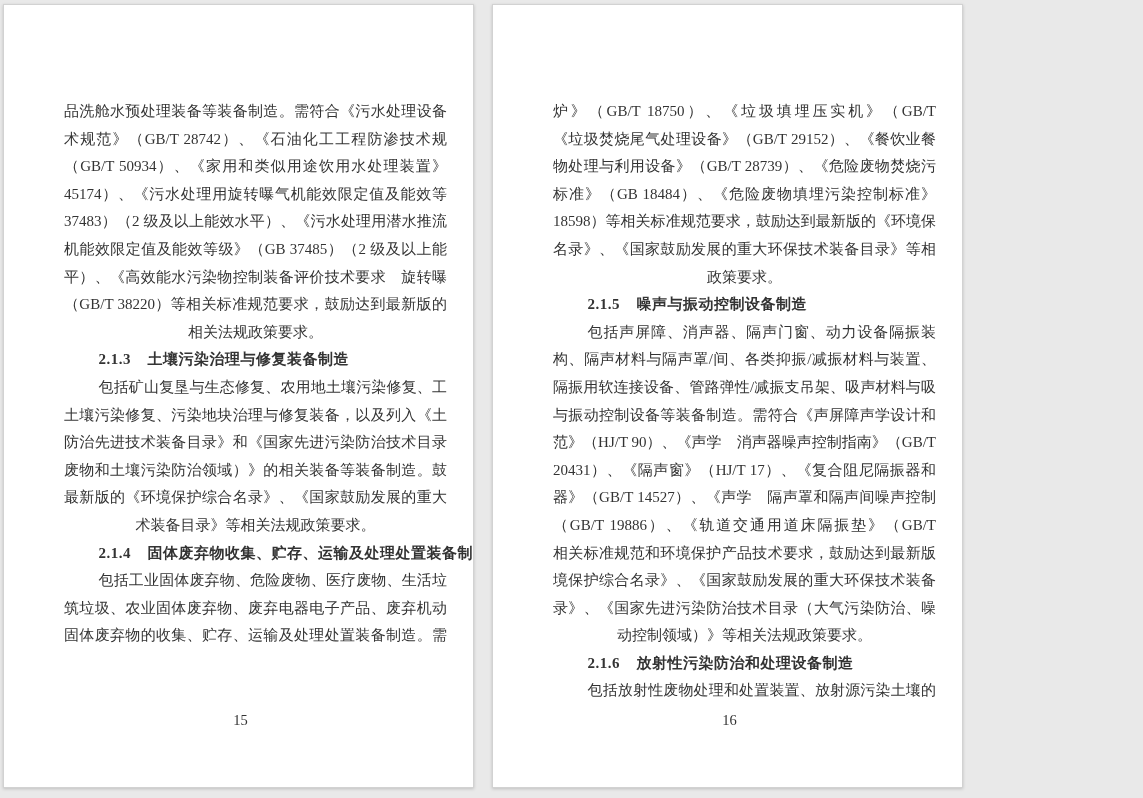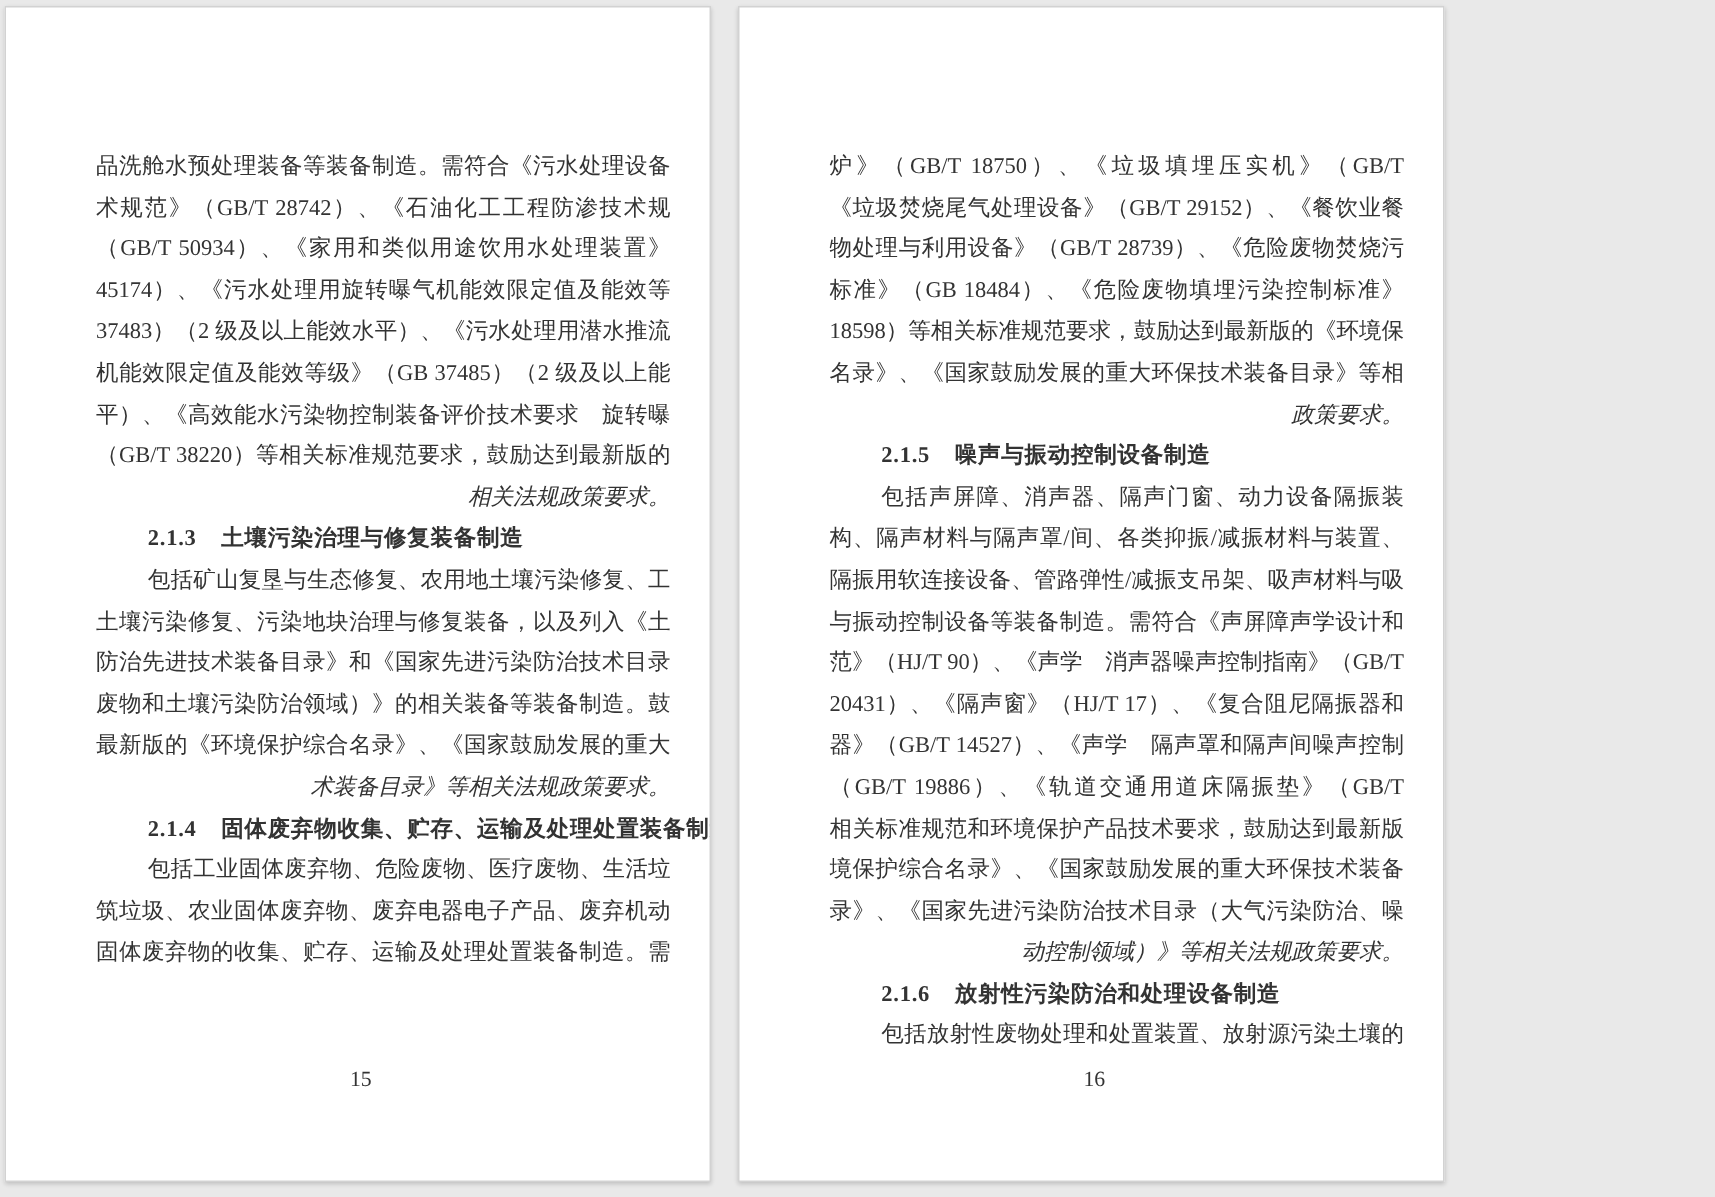--- a/index.html
+++ b/index.html
@@ -33,21 +33,21 @@
     height: 27.6px;
     line-height: 27.6px;
     white-space: nowrap;
     color: #333333;
   }
   
   .line.j  { text-align: justify; text-align-last: justify; white-space: normal; height: 27.6px; overflow: hidden; }
   
   .line.fj { text-align: justify; text-align-last: justify; white-space: normal; height: 27.6px; overflow: hidden; padding-left: 2.3em; }
   
-  .line.e  { text-align: right; font-style: italic; }
+  .line.e  { text-align: center; }
   
   .line.h  { font-weight: 700; padding-left: 2.3em; color: #333333; }
   .line.h .hnum   { margin-right: 1.1em; letter-spacing: 0.5px; }
   .line.h .htitle { letter-spacing: 0.5px; }
   .page-number {
     position: absolute;
     bottom: 58px;
     left: 4px; right: 0;
     text-align: center;
     font-size: 14.5px;

